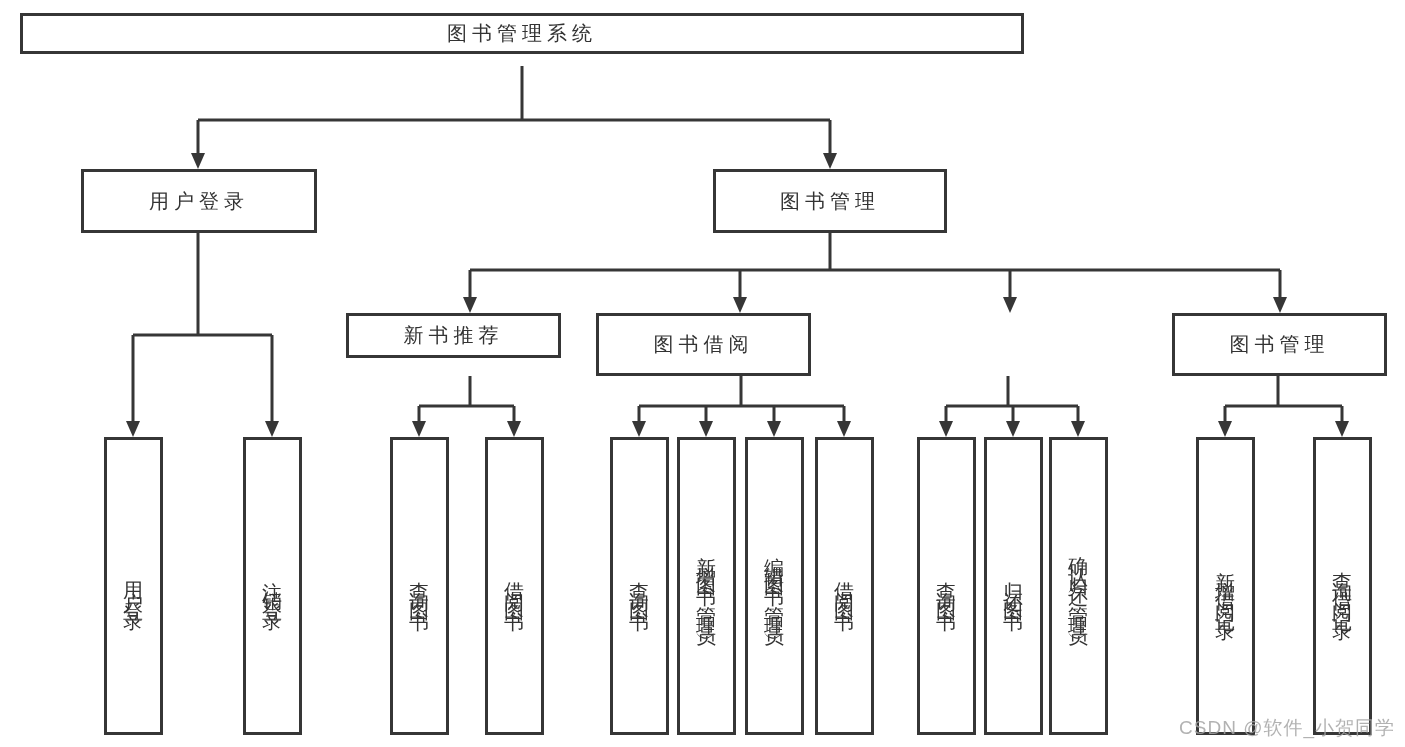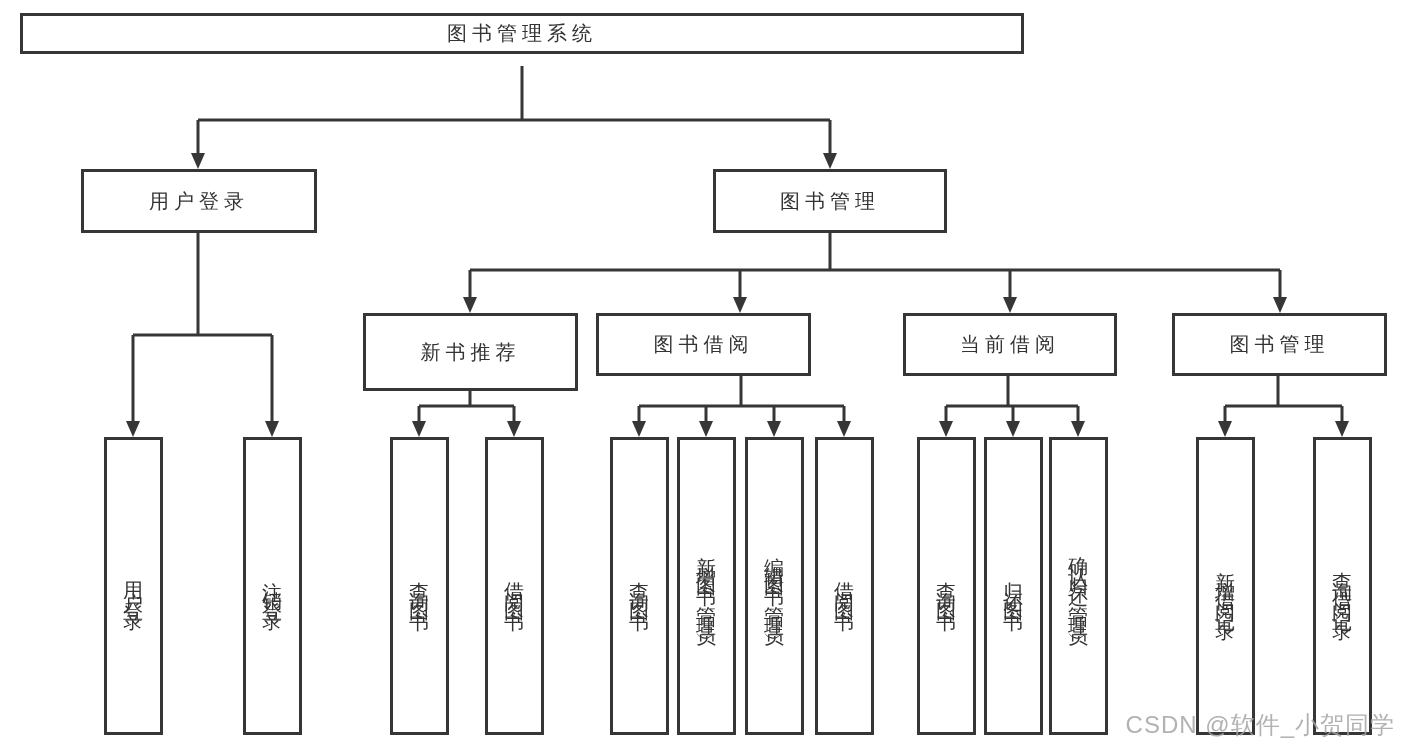--- a/index.html
+++ b/index.html
@@ -27,21 +27,21 @@
     writing-mode:vertical-rl;
     letter-spacing:10px;
     font-size:20px;
     line-height:1;
   }
   .watermark{
     position:absolute;
     right:10px;
     bottom:6px;
     z-index:3;
-    font-size:24px;
+    font-size:19px;
     letter-spacing:1px;
     color:rgba(165,165,165,0.85);
     white-space:nowrap;
   }
 </style>
 </head>
 <body>
 
 <div class="stage">
 
@@ -83,23 +83,22 @@
       <polygon points="1218,421 1232,421 1225,437"></polygon>
       <polygon points="1335,421 1349,421 1342,437"></polygon>
     </g>
   </svg>
 
   <div class="node h-label" style="left:20px;top:13px;width:1004px;height:41px">图书管理系统</div>
 
   <div class="node h-label" style="left:81px;top:169px;width:236px;height:64px">用户登录</div>
   <div class="node h-label" style="left:713px;top:169px;width:234px;height:64px">图书管理</div>
 
-  <div class="node h-label" style="left:363px;top:313px;width:215px;height:78px">新书推荐</div>
+  <div class="node h-label" style="left:346px;top:313px;width:215px;height:45px">新书推荐</div>
   <div class="node h-label" style="left:596px;top:313px;width:215px;height:63px">图书借阅</div>
-  <div class="node h-label" style="left:903px;top:313px;width:214px;height:63px">当前借阅</div>
   <div class="node h-label" style="left:1172px;top:313px;width:215px;height:63px">图书管理</div>
 
   <div class="node leaf" style="left:104px;top:437px;width:59px;height:298px">用户登录</div>
   <div class="node leaf" style="left:243px;top:437px;width:59px;height:298px">注销登录</div>
 
   <div class="node leaf" style="left:390px;top:437px;width:59px;height:298px">查询图书</div>
   <div class="node leaf" style="left:485px;top:437px;width:59px;height:298px">借阅图书</div>
 
   <div class="node leaf" style="left:610px;top:437px;width:59px;height:298px">查询图书</div>
   <div class="node leaf" style="left:677px;top:437px;width:59px;height:298px">新增图书（管理员）</div>

